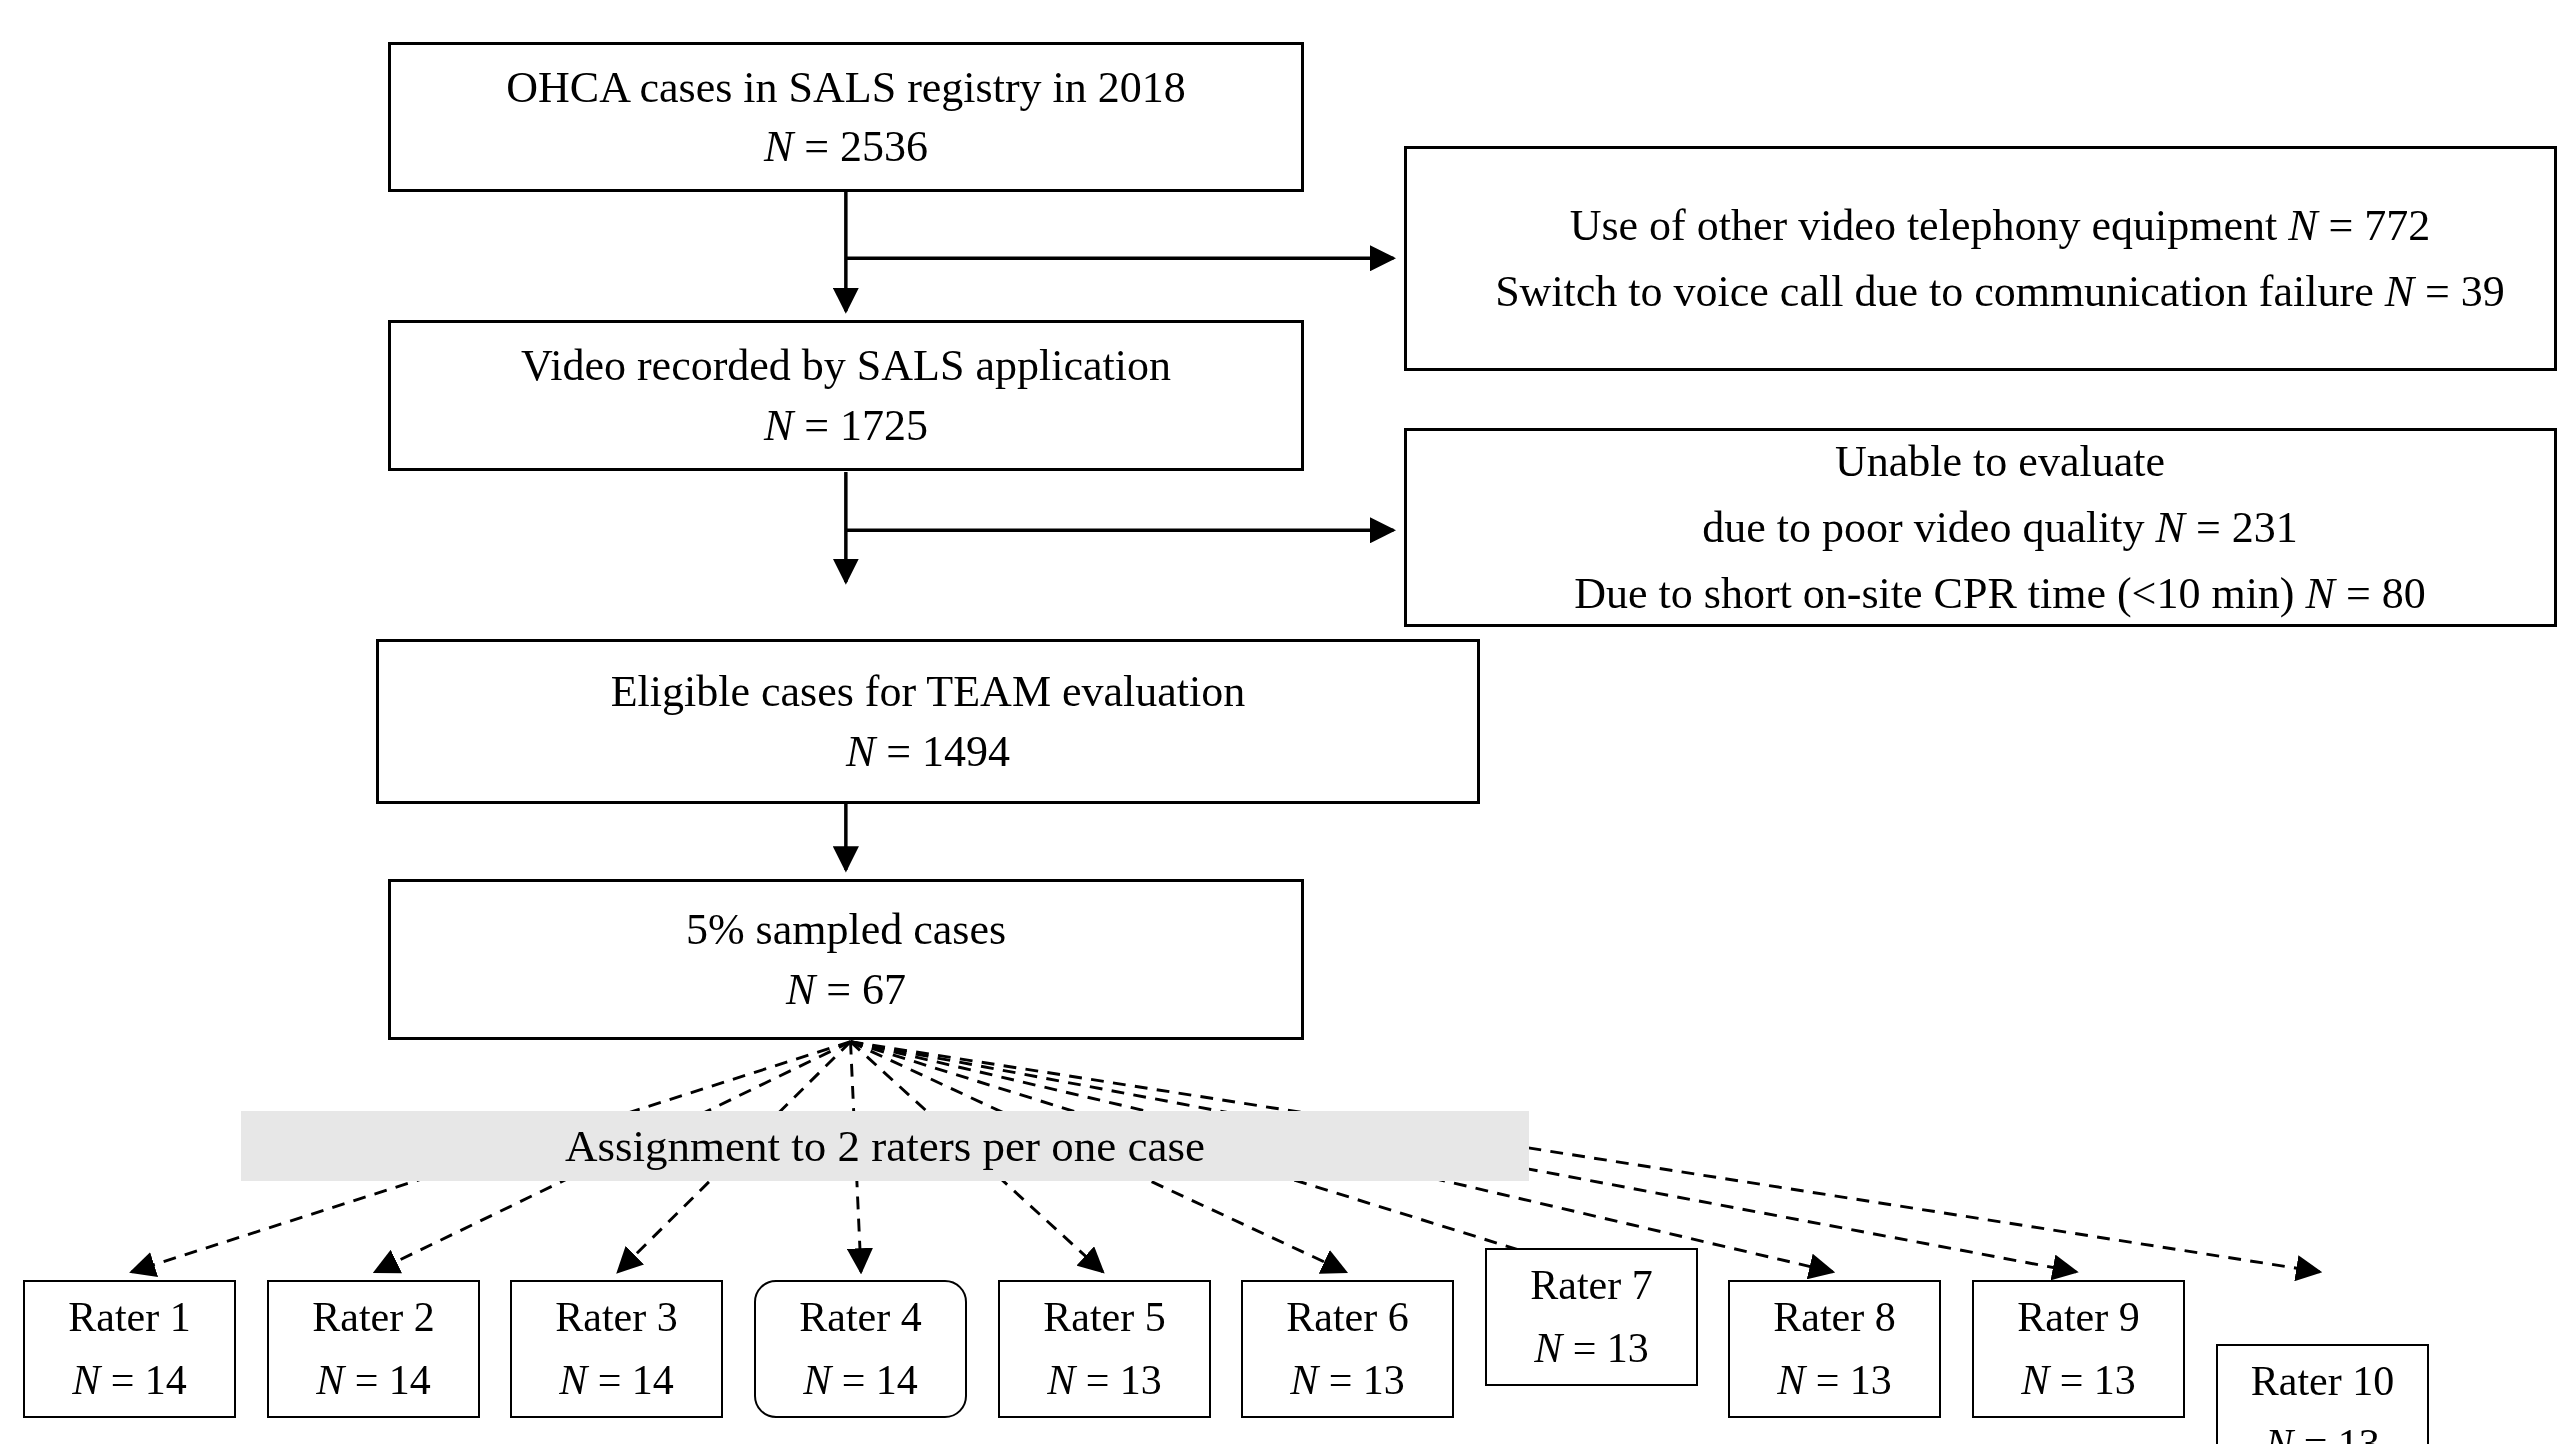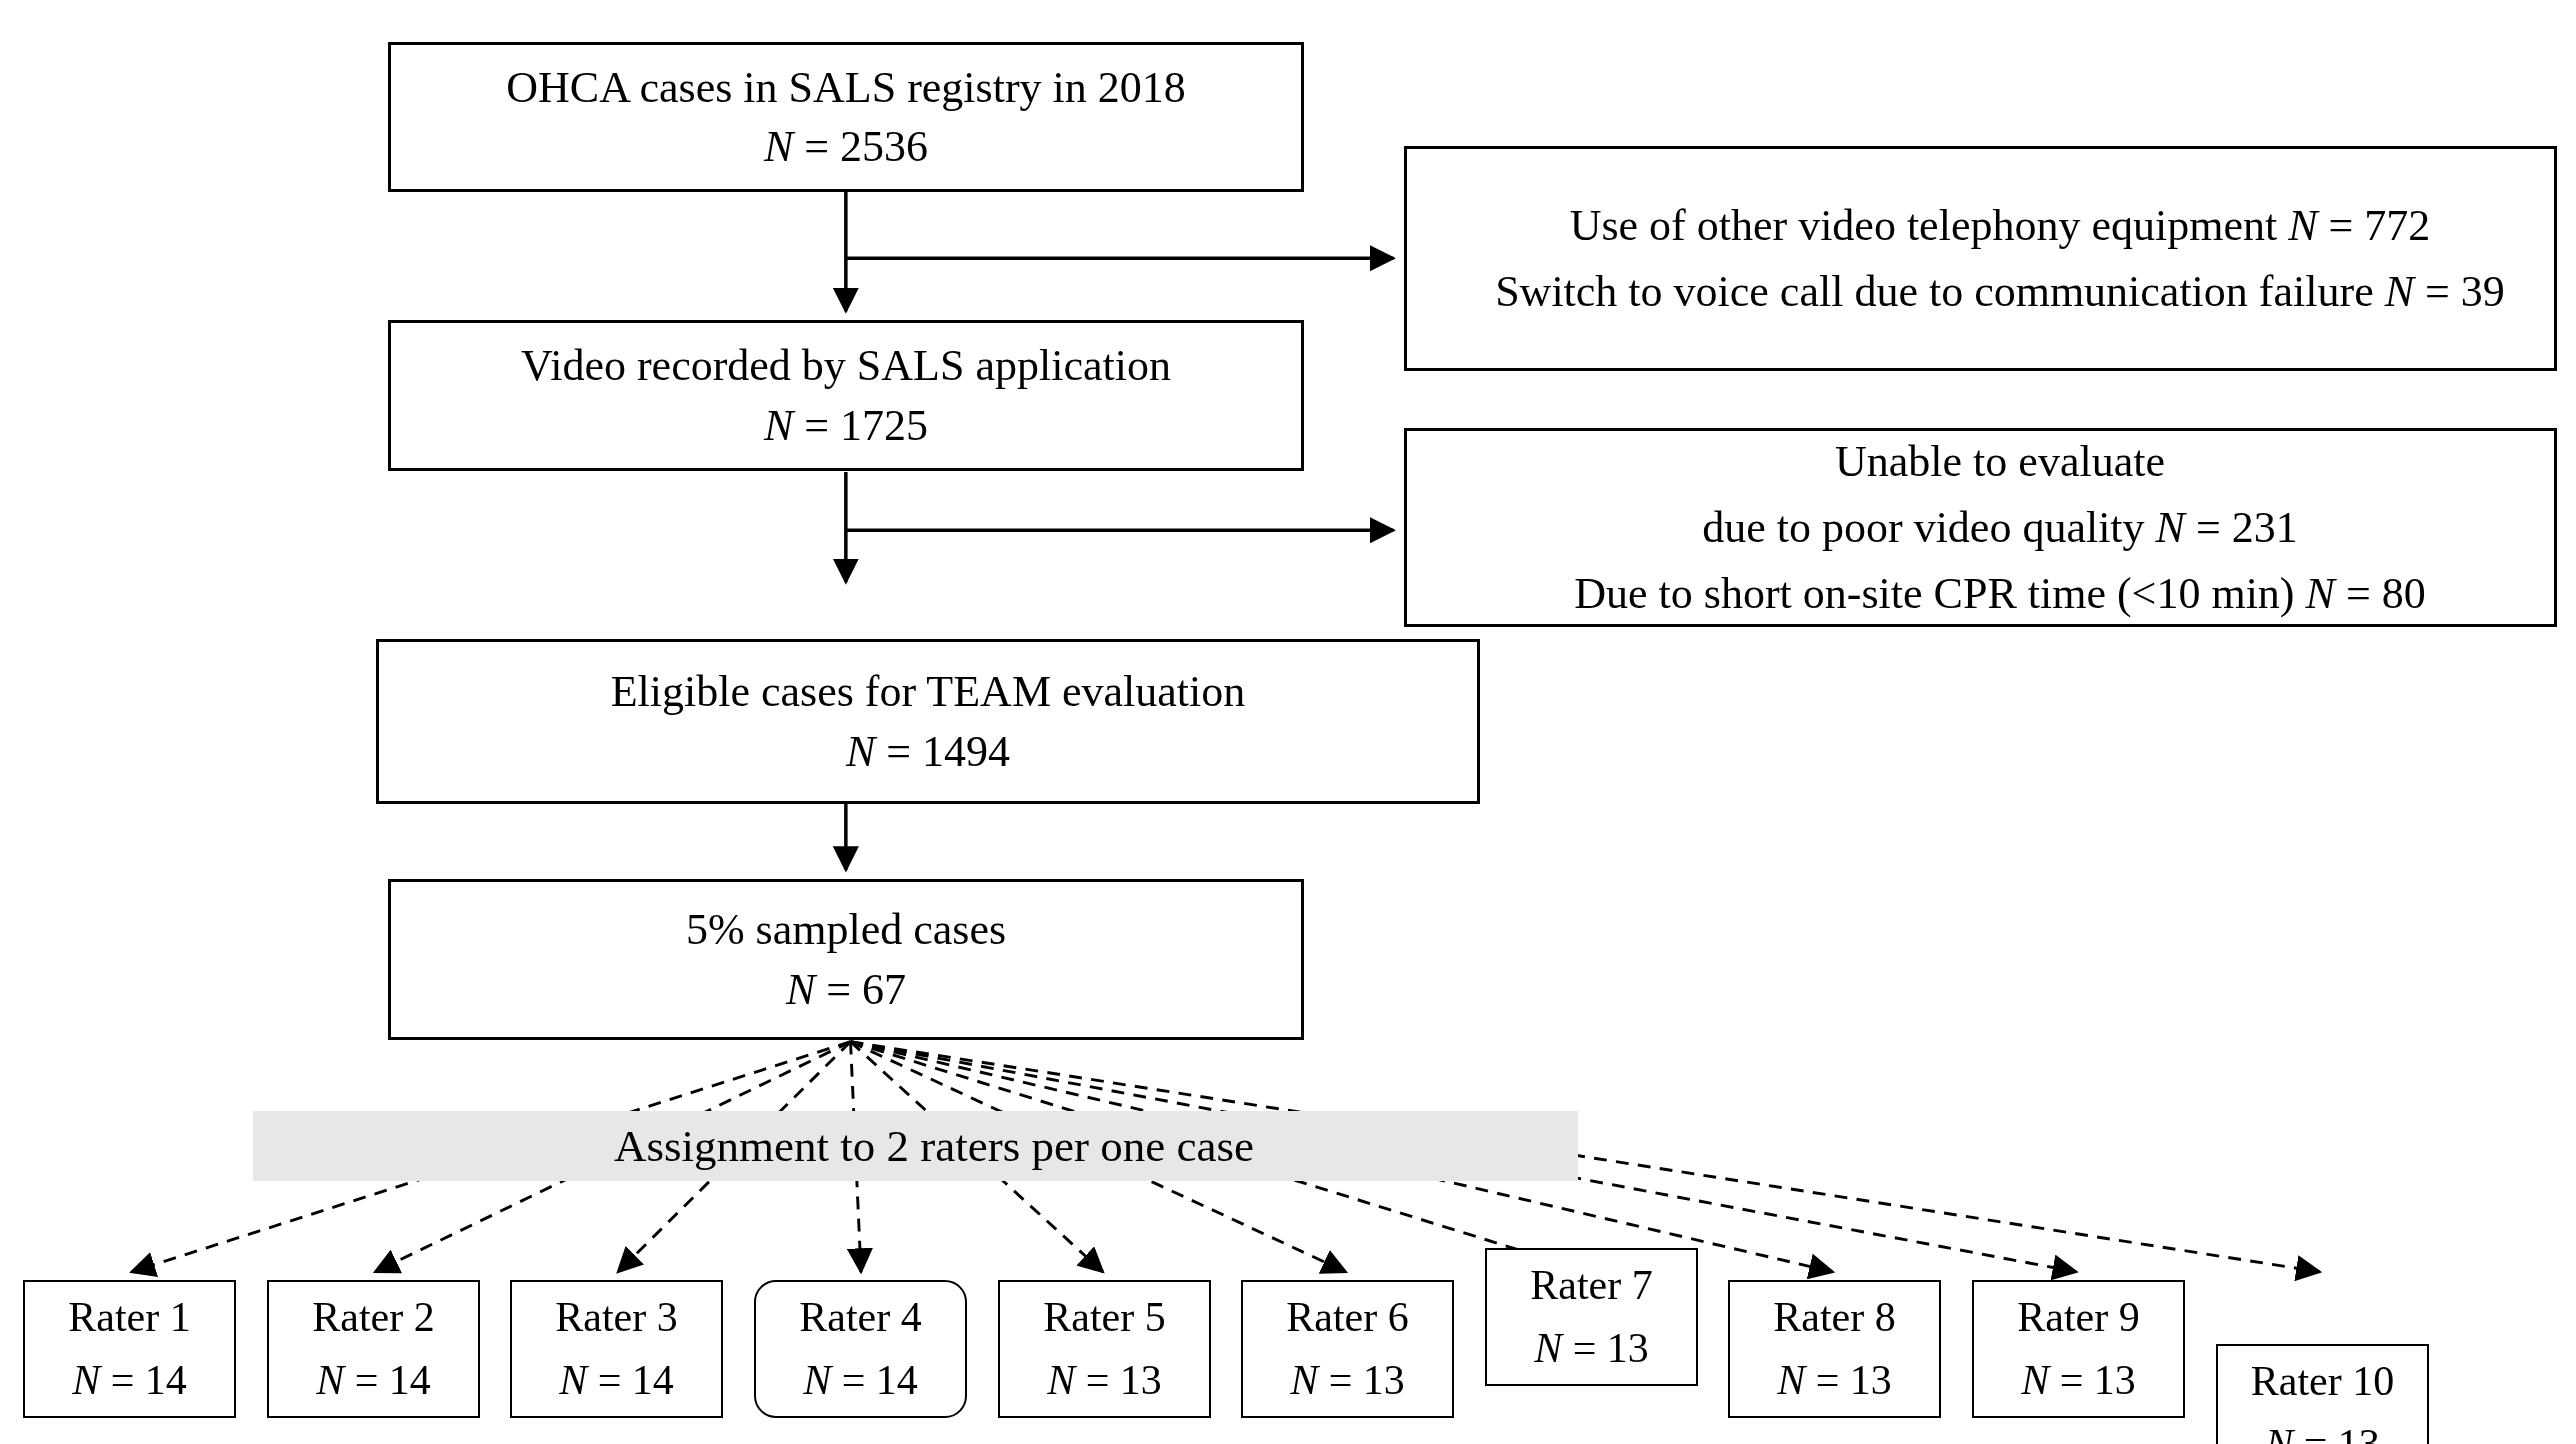--- a/index.html
+++ b/index.html
@@ -106,21 +106,21 @@
     <div class="nval"><span>Use of other video telephony equipment </span><i>N</i><span> = 772</span></div>
     <div class="nval"><span>Switch to voice call due to communication failure </span><i>N</i><span> = 39</span></div>
   </div>
 
   <div class="box side-box" style="left:1404px; top:428px; width:1153px; height:199px;">
     <div class="nval"><span>Unable to evaluate</span><i></i><span></span></div>
     <div class="nval"><span>due to poor video quality </span><i>N</i><span> = 231</span></div>
     <div class="nval"><span>Due to short on-site CPR time (&lt;10 min) </span><i>N</i><span> = 80</span></div>
   </div>
 
-  <div class="band" style="left:253px; top:1111px; width:1288px; height:70px;padding-left:37px;">
+  <div class="band" style="left:241px; top:1111px; width:1288px; height:70px;">
     <span>Assignment to 2 raters per one case</span>
   </div>
 
   <div class="box rater-box" style="left:23px; top:1280px; width:213px; height:138px;">
     <div>Rater 1</div>
     <div class="nval"><i>N</i><span> = 14</span></div>
   </div>
 
   <div class="box rater-box" style="left:267px; top:1280px; width:213px; height:138px;">
     <div>Rater 2</div>

